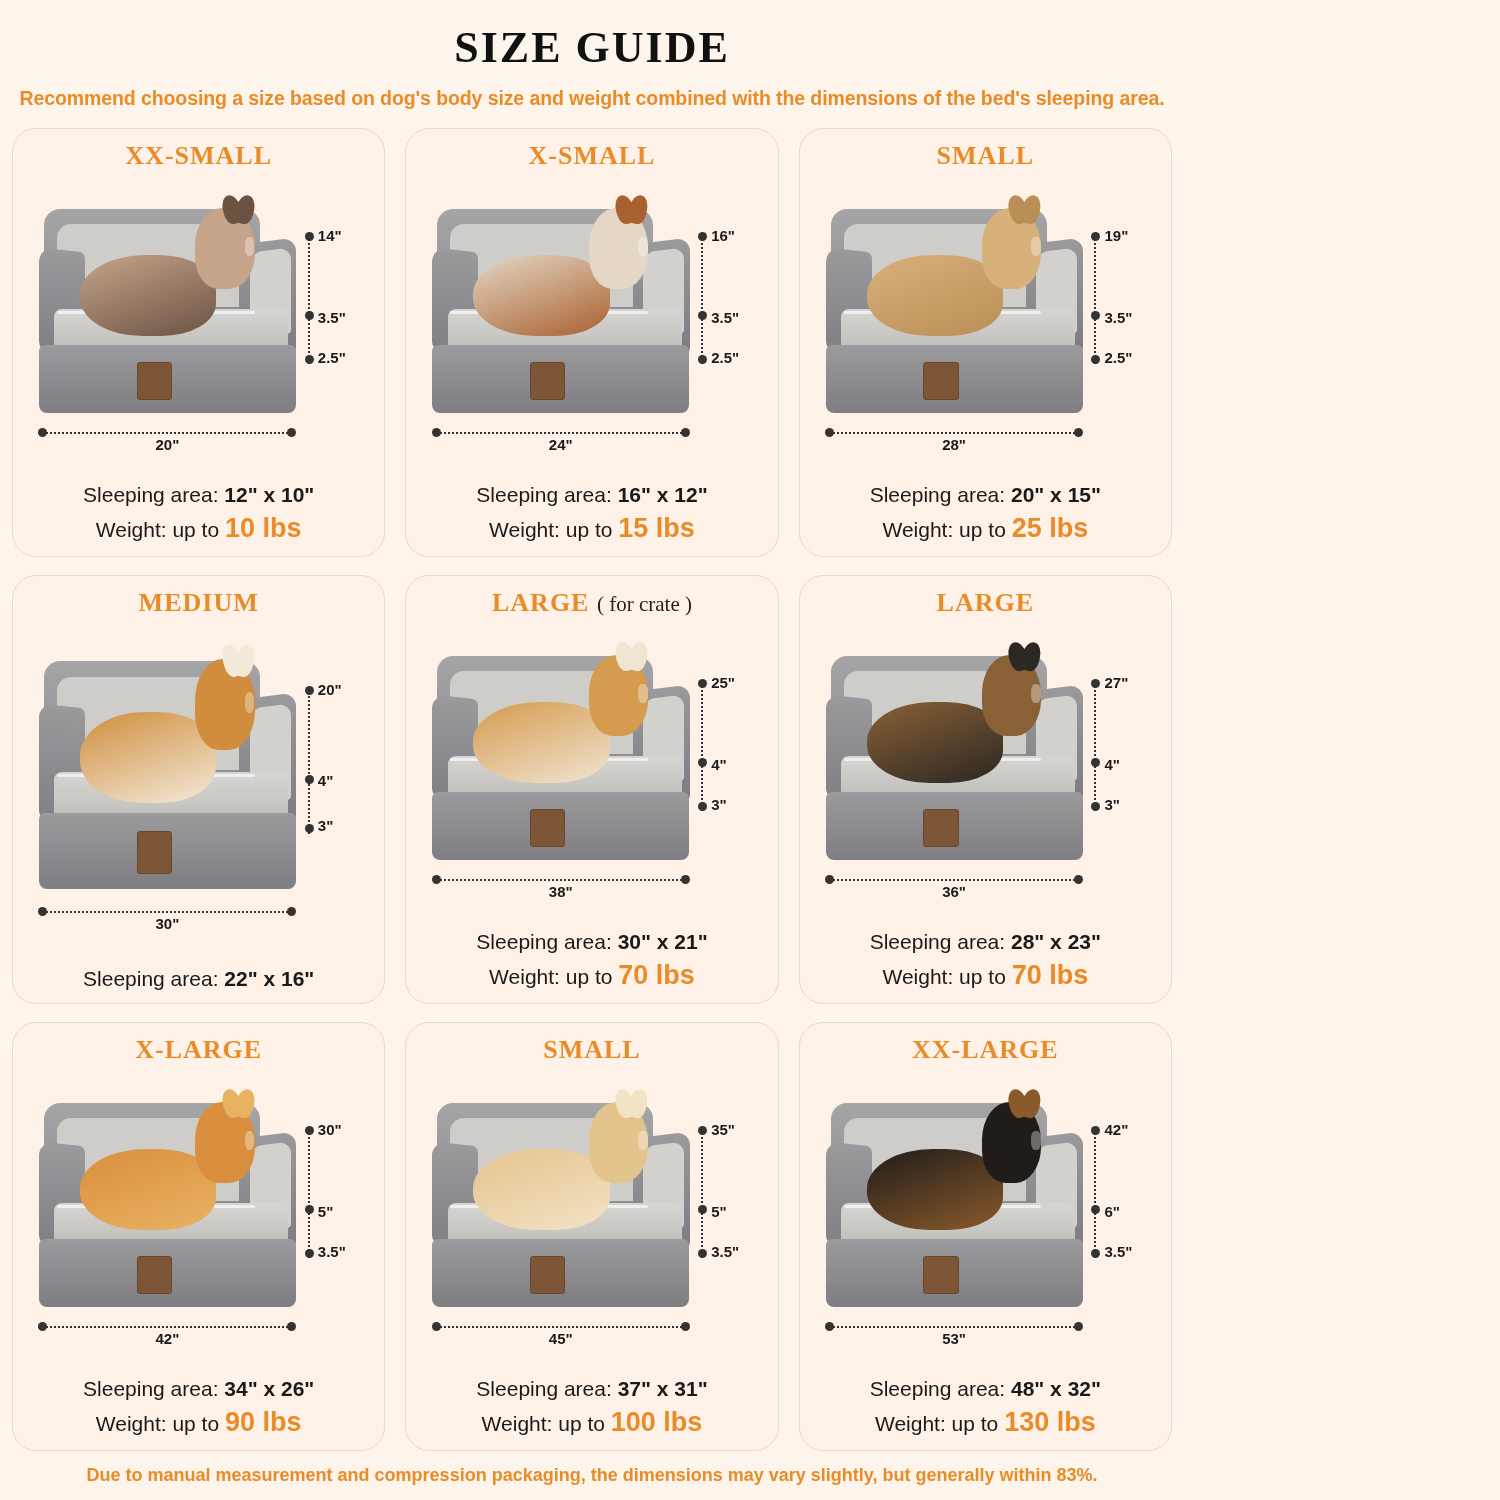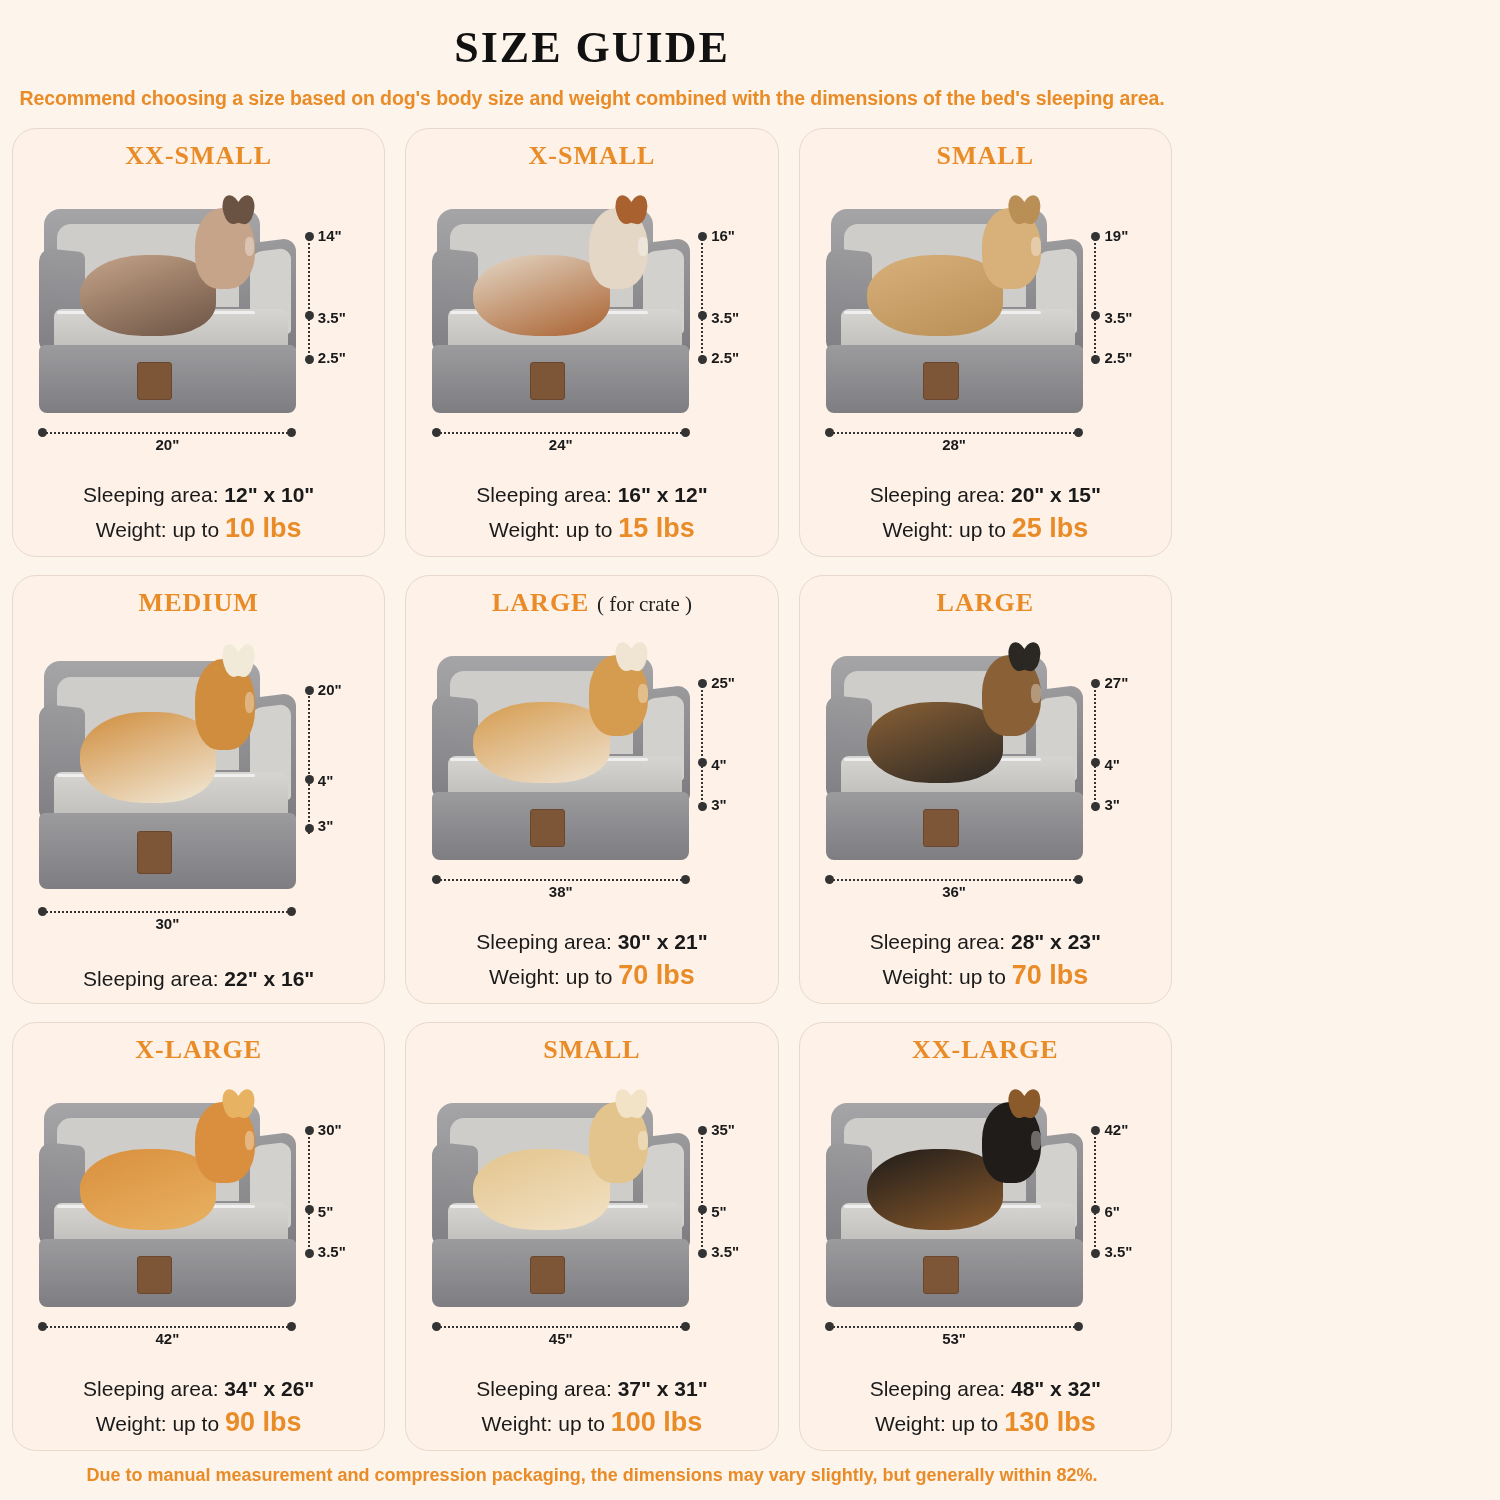--- a/index.html
+++ b/index.html
@@ -833,14 +833,14 @@
       <div class="spec-line spec-sleep">
         <span class="pre">Sleeping area: </span><b class="val">48" x 32"</b>
       </div>
       <div class="spec-line spec-weight">
         <span class="pre">Weight:  up to </span><span class="val">130 lbs</span>
       </div>
     </div>
   </div>
 </div>
 
-  <div class="footer">Due to manual measurement and compression packaging, the dimensions may vary slightly, but generally within 82%.</div>
+  <div class="footer">Due to manual measurement and compression packaging, the dimensions may vary slightly, but generally within 83%.</div>
 </div>
 
 </body></html>

